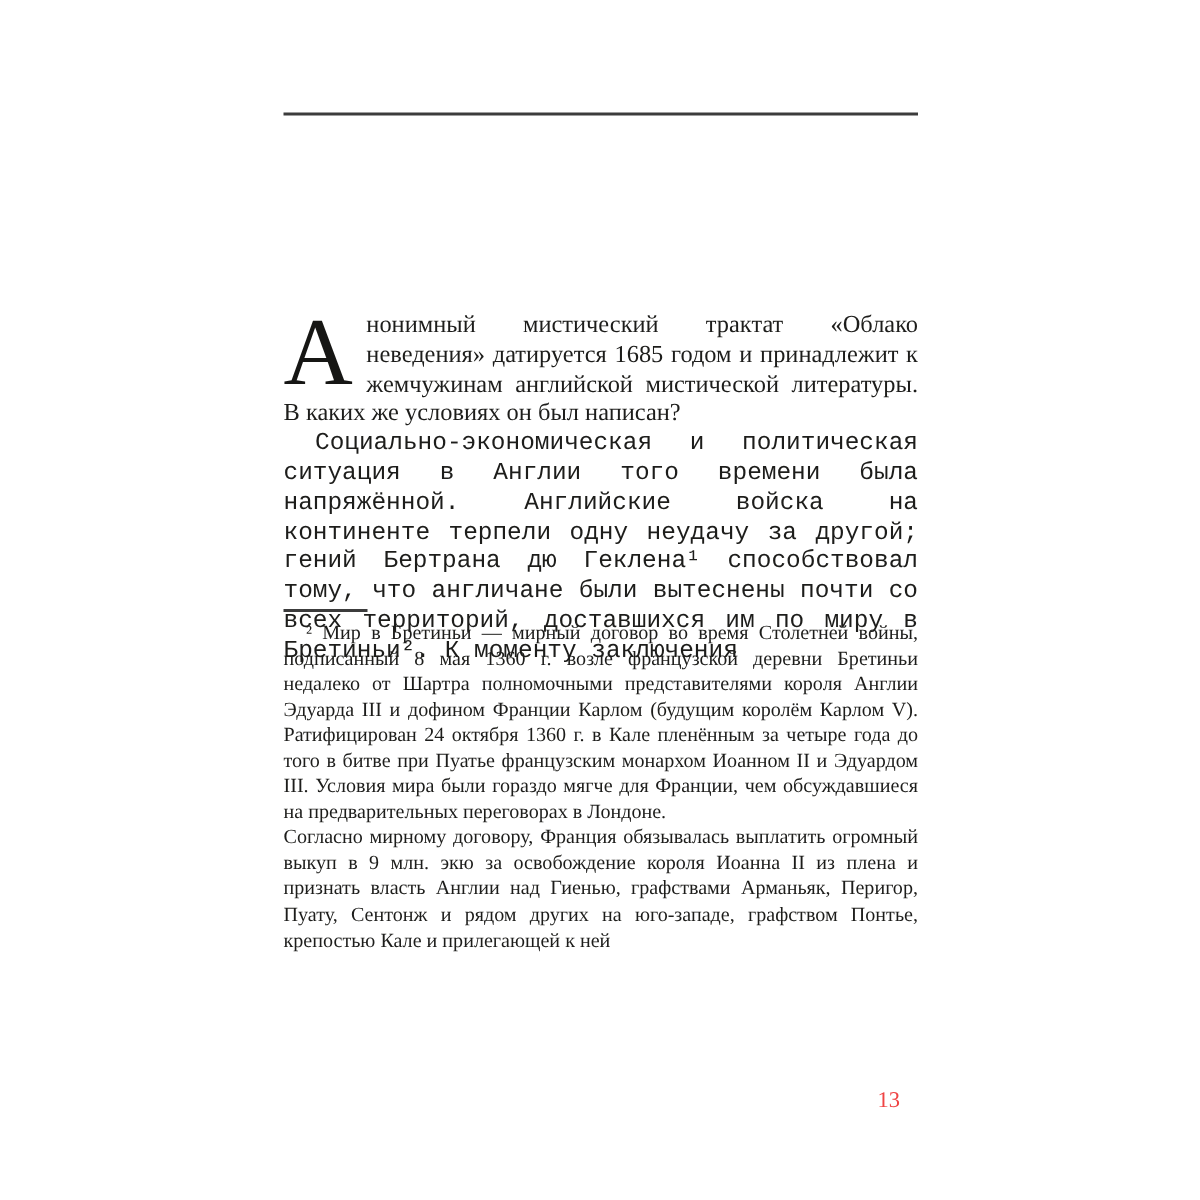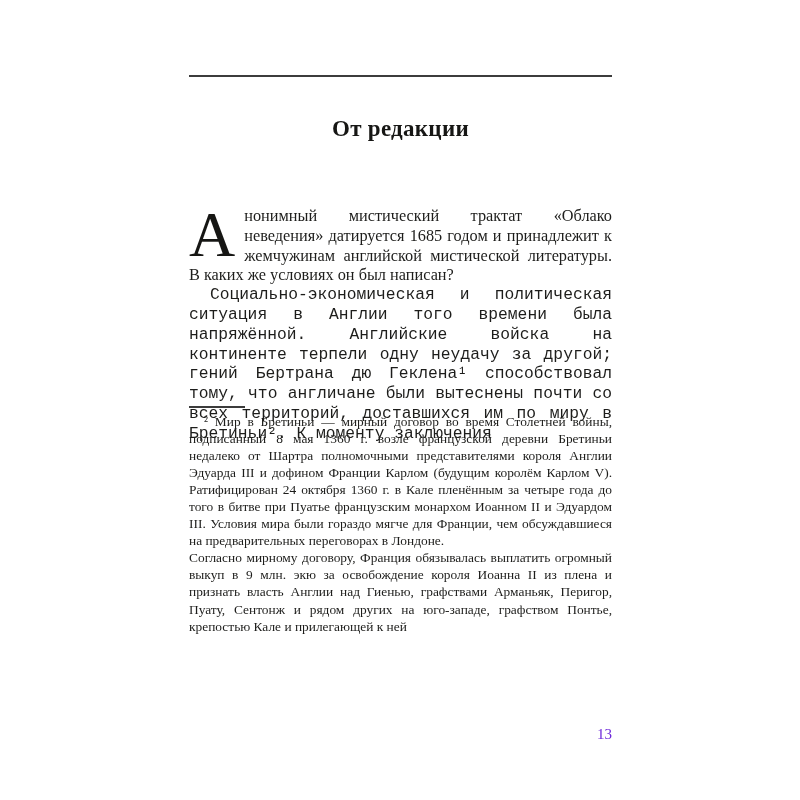--- a/index.html
+++ b/index.html
@@ -90,34 +90,33 @@
   .footnotes p {
     margin: 0;
     padding: 0;
   }
   .fn-indent {
     text-indent: 15px;
   }
   .page-number {
     position: absolute;
     top: 726px;
-    right: 0;
+    right: 12px;
     font-size: 15px;
-    color: #6d28d9;
+    color: #ef4444;
   }
 </style>
 </head>
 <body>
 
 <div class="page">
   <div class="content">
 
     <div class="top-rule"></div>
 
-    <h1 class="heading">От редакции</h1>
 
     <div class="body-text">
       <p>
         <span class="dropcap">А</span><span>нонимный мистический трактат «Облако неведения» датируется 1685 годом и принадлежит к жемчужинам английской мистической литературы. В каких же условиях он был написан?</span>
       </p>
       <p class="para-indent">Социально-экономическая и политическая ситуация в Англии того времени была напряжённой. Английские войска на континенте терпели одну неудачу за другой; гений Бертрана дю Геклена¹ способствовал тому, что англичане были вытеснены почти со всех территорий, доставшихся им по миру в Бретиньи². К моменту заключения</p>
     </div>
 
     <div class="footnotes">
       <div class="fn-rule"></div>

